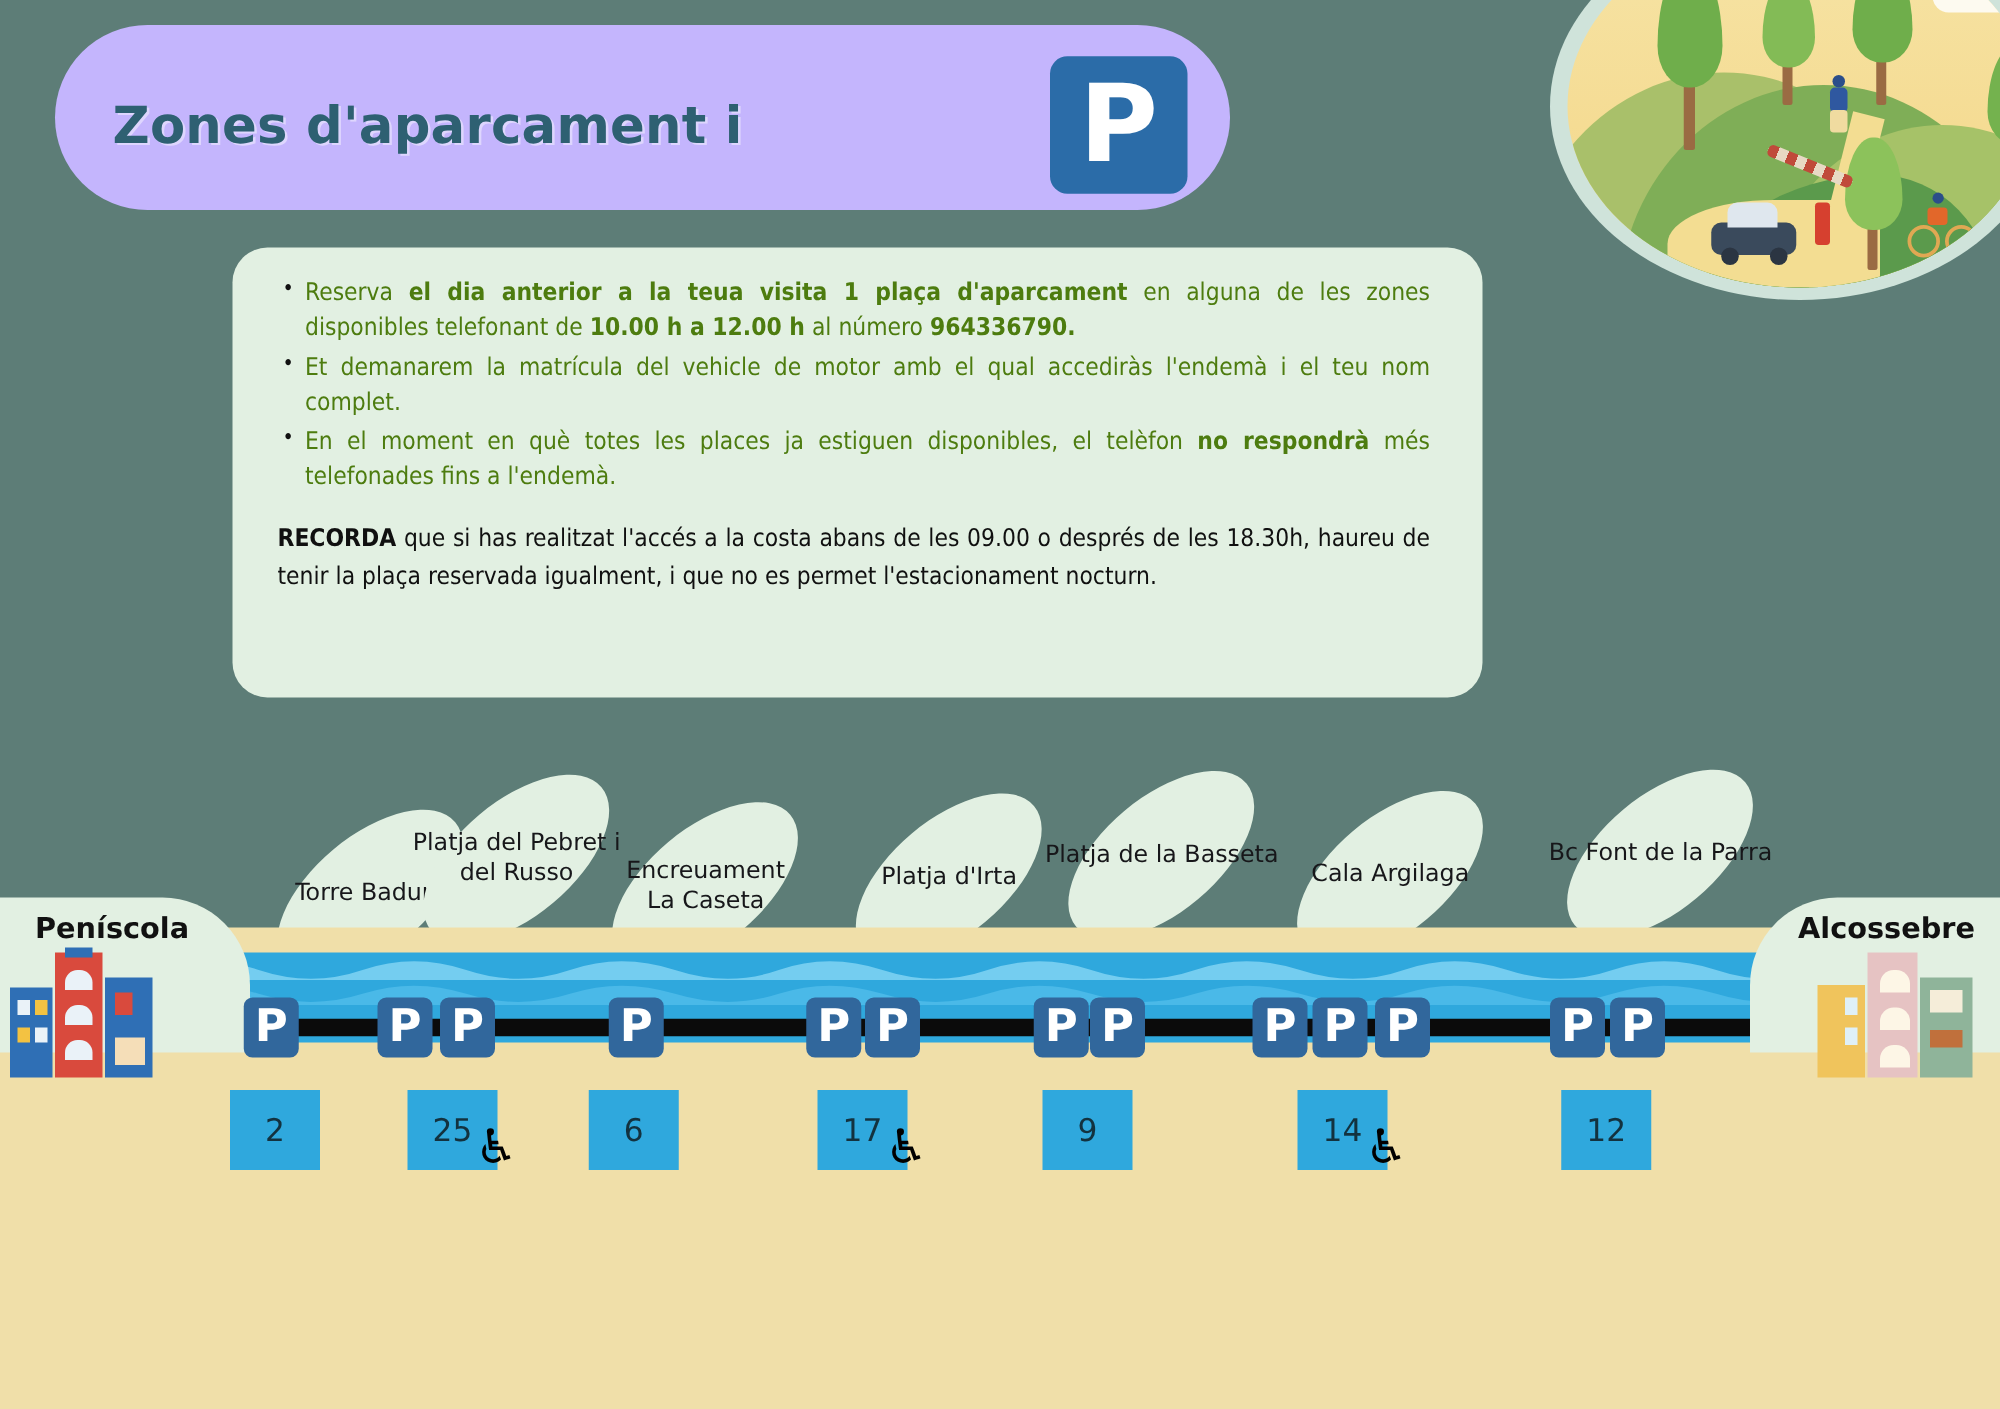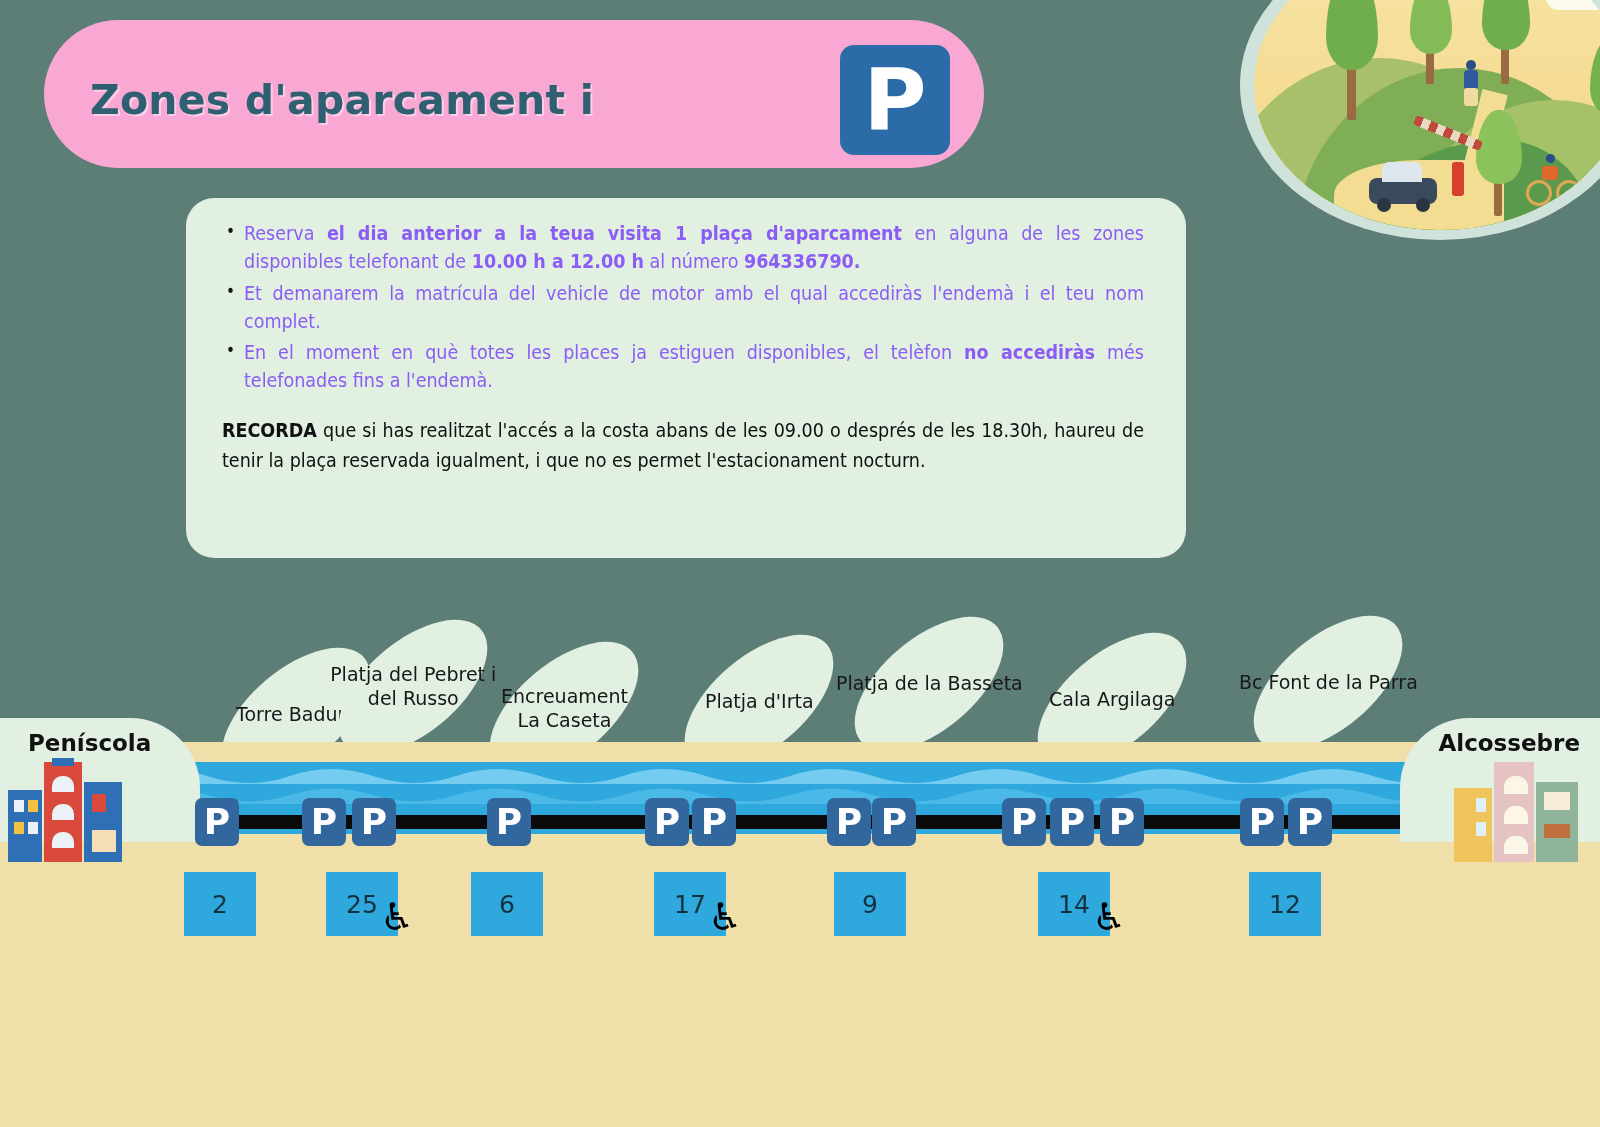--- a/index.html
+++ b/index.html
@@ -29,21 +29,21 @@
     overflow:hidden;
   }
   .cloud{position:absolute;background:#fdfaf0;border-radius:40px;}
   .hill{position:absolute;border-radius:50% 50% 0 0 / 100% 100% 0 0;}
   .tree-trunk{position:absolute;background:#9a6b43;border-radius:2px;}
   .tree-top{position:absolute;border-radius:50% 50% 50% 50% / 70% 70% 35% 35%;}
 
   
   .title-pill{
     position:absolute; left:44px; top:20px; width:940px; height:148px;
-    background:#f9a8d4; border-radius:74px;
+    background:#c4b5fd; border-radius:74px;
     display:flex; align-items:center; justify-content:space-between;
     padding:12px 34px 0 46px;
   }
   .title-text{
     color:#2e6072; font-size:41px; line-height:1.22; font-weight:bold;
     letter-spacing:.2px;
     text-shadow:2px 2px 0 rgba(255,255,255,.45);
     font-family:"DejaVu Sans", sans-serif;
   }
   .p-badge{
@@ -54,21 +54,21 @@
   }
 
   
   .info-card{
     position:absolute; left:186px; top:198px; width:1000px; height:360px;
     background:#e2f0e2; border-radius:28px; padding:22px 42px 18px 32px;
   }
   .info-card ul{ list-style:none; }
   .info-card li{
     position:relative; padding-left:26px;
-    font-size:19.5px; line-height:1.45; color:#8b5cf6;
+    font-size:19.5px; line-height:1.45; color:#4d7c0f;
     margin-bottom:3px; text-align:justify;
     font-family:"DejaVu Sans Condensed","Liberation Sans",sans-serif;
   }
   .info-card li::before{
     content:"•"; position:absolute; left:8px; top:-1px; font-size:17px; color:#111;
   }
   .recorda{
     margin-top:20px; font-size:19.5px; line-height:1.55; color:#101010;
     text-align:justify; padding-left:4px; font-weight:bold;
     font-family:"DejaVu Sans Condensed","Liberation Sans",sans-serif;
@@ -203,21 +203,21 @@
     <div class="title-text">
       <div>Zones d'aparcament i</div>
     </div>
     <div class="p-badge">P</div>
   </div>
 
   <div class="info-card">
     <ul id="bullets">
         <li><span>Reserva </span><b>el dia anterior a la teua visita 1 plaça d'aparcament</b><span> en alguna de les zones disponibles telefonant de </span><b>10.00 h a 12.00 h</b><span> al número </span><b>964336790.</b></li>
         <li><span>Et demanarem la matrícula del vehicle de motor amb el qual accediràs l'endemà i el teu nom complet.</span></li>
-        <li><span>En el moment en què totes les places ja estiguen disponibles, el telèfon </span><b>no accediràs</b><span> més telefonades fins a l'endemà.</span></li>
+        <li><span>En el moment en què totes les places ja estiguen disponibles, el telèfon </span><b>no respondrà</b><span> més telefonades fins a l'endemà.</span></li>
       </ul>
     <div class="recorda" id="recorda"><b>RECORDA</b><span class="norm"> que si has realitzat l'accés a la costa abans de les 09.00 o després de les 18.30h, haureu de tenir la plaça reservada igualment, i que no es permet l'estacionament nocturn.</span></div>
   </div>
 
   <div id="zones-layer">
       <div class="zone" style="left: 250px; top: 626px; transform: rotate(50deg);">
         <div class="ztxt">Torre Badum</div>
       </div>
       <div class="zone" style="left: 367px; top: 598px; transform: rotate(50deg);">
         <div class="ztxt">Platja del Pebret i<br>del Russo</div>

